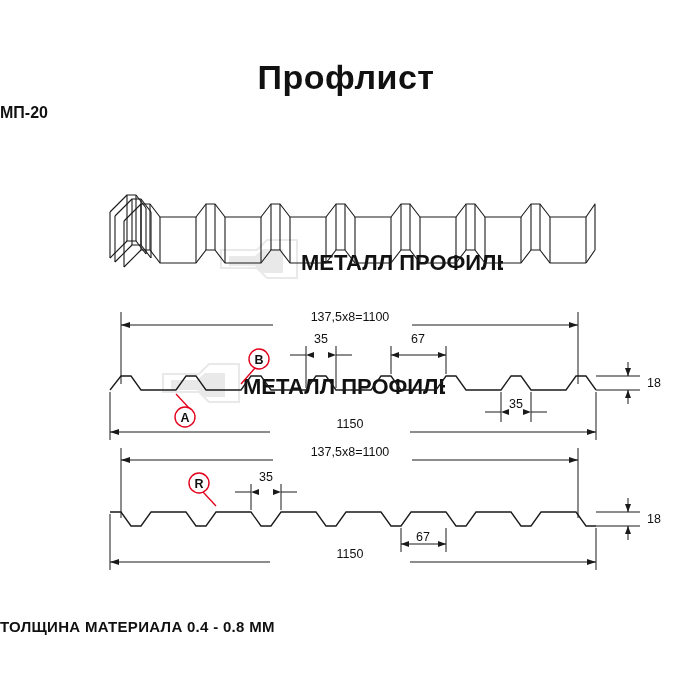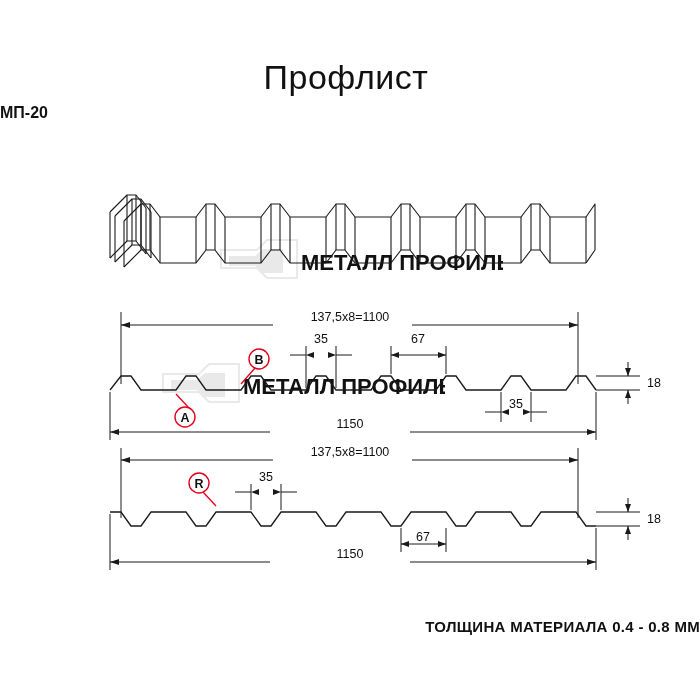--- a/index.html
+++ b/index.html
@@ -19,40 +19,40 @@
     position: absolute;
     inset: 0;
   }
   .title {
     position: absolute;
     top: 58px;
     left: 0;
     width: 692px;
     text-align: center;
     font-size: 34px;
-    font-weight: normal;
+    font-weight: bold;
     letter-spacing: 0.5px;
     color: #111111;
   }
   .subtitle {
     position: absolute;
     top: 104px;
     left: 0;
     width: 700px;
     text-align: left;
     font-size: 16px;
     font-weight: bold;
     color: #111111;
   }
   .footer {
     position: absolute;
     top: 618px;
     left: 0;
     width: 700px;
-    text-align: right;
+    text-align: left;
     font-size: 15px;
     font-weight: bold;
     letter-spacing: 0.3px;
     color: #111111;
   }
   .drawing {
     position: absolute;
     top: 140px;
     left: 0;
     width: 700px;

